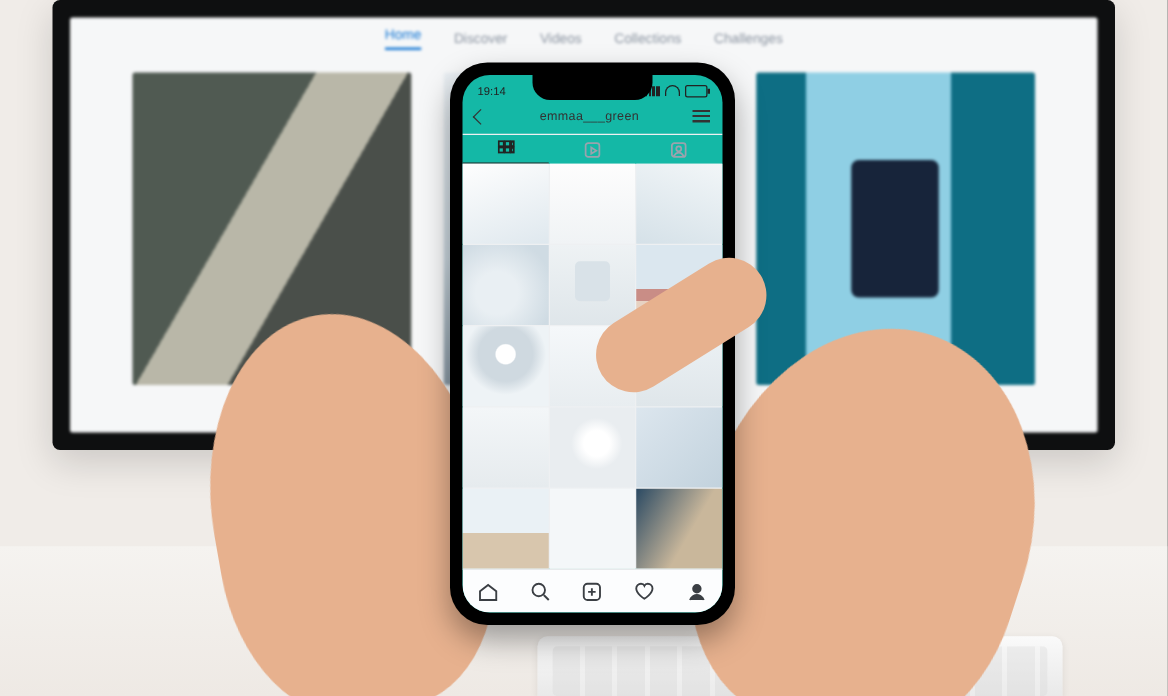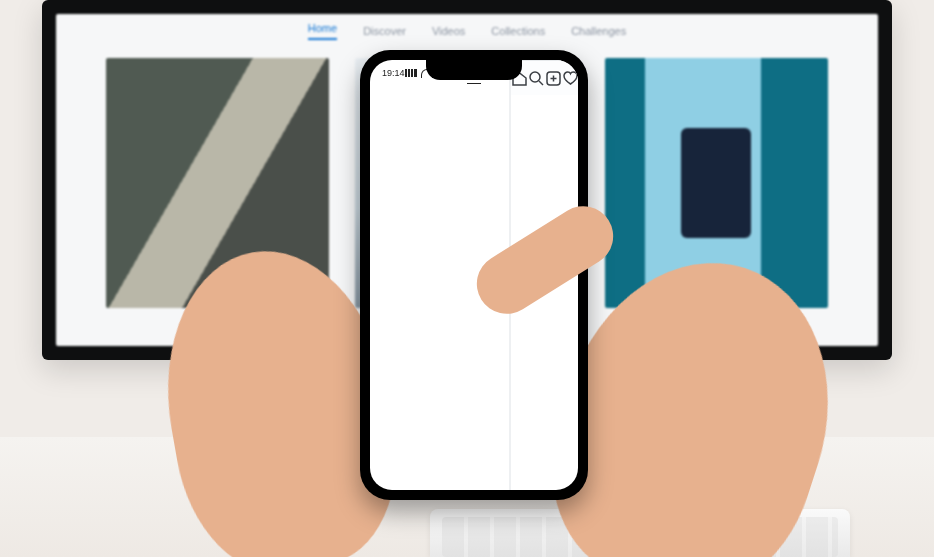--- a/index.html
+++ b/index.html
@@ -20,21 +20,21 @@
   .mt2{background:linear-gradient(180deg,#e9eef2,#c9d6de 60%,#8a9aa6);}
   .mt3{background:linear-gradient(90deg,#0e6e84 0 18%,#8fcfe4 18% 70%,#0e6e84 70%);position:relative;}
   .mt3::after{content:"";position:absolute;left:34%;top:28%;width:70px;height:110px;background:#17243a;border-radius:6px;}
   
   .hand-l,.hand-r{position:absolute;background:#e7b18e;border-radius:50% 50% 40% 40%;filter:blur(.5px);} 
   .hand-l{left:170px;top:250px;width:220px;height:320px;transform:rotate(-10deg);}
   .hand-r{right:110px;top:260px;width:260px;height:330px;transform:rotate(18deg);}
   .finger{position:absolute;left:470px;top:230px;width:150px;height:60px;background:#e7b18e;border-radius:40px;transform:rotate(-32deg);}
   
   .phone{position:absolute;left:360px;top:50px;width:208px;height:430px;background:#000;border-radius:30px;padding:10px;box-shadow:0 12px 24px rgba(0,0,0,.35);}
-  .phone-screen{position:relative;width:100%;height:100%;background:#ffffff;border-radius:22px;overflow:hidden;display:flex;flex-direction:row;}
+  .phone-screen{position:relative;width:100%;height:100%;background:#14b8a6;border-radius:22px;overflow:hidden;display:flex;flex-direction:column;justify-content:center;}
   .notch{position:absolute;top:0;left:50%;transform:translateX(-50%);width:96px;height:20px;background:#000;border-radius:0 0 14px 14px;z-index:5;}
   .status{display:flex;justify-content:space-between;align-items:center;font-size:9px;padding:4px 12px 0;color:#222;height:18px;}
   .status .right{display:flex;gap:4px;align-items:center;}
   .sig,.wifi,.batt{display:inline-block;}
   .sig{width:12px;height:8px;background:linear-gradient(to right,#222 0 2px,transparent 2px 3px,#222 3px 5px,transparent 5px 6px,#222 6px 8px,transparent 8px 9px,#222 9px 12px);}
   .wifi{width:10px;height:8px;border-radius:8px 8px 0 0;border:1.5px solid #222;border-bottom:none;}
   .batt{width:16px;height:8px;border:1px solid #222;border-radius:2px;position:relative;}
   .batt::after{content:"";position:absolute;right:-3px;top:2px;width:2px;height:4px;background:#222;}
   .prof-head{display:flex;align-items:center;justify-content:space-between;padding:6px 10px 8px;border-bottom:1px solid #eef0f2;}
   .prof-head .user{font-size:10px;color:#333;letter-spacing:.3px;}
@@ -103,20 +103,25 @@
 
       <div class="status">
         <span>19:14</span>
         <span class="right">
           <span class="sig"></span>
           <span class="wifi"></span>
           <span class="batt"></span>
         </span>
       </div>
 
+      <div class="prof-head">
+        <span class="back"></span>
+        <span class="user">emmaa___green</span>
+        <span class="burger"></span>
+      </div>
 
       <div class="tabs">
         <div class="active">
           <svg>
               <rect x="1" y="1" width="4" height="4"></rect>
               <rect x="6" y="1" width="4" height="4"></rect>
               <rect x="11" y="1" width="2" height="4"></rect>
               <rect x="1" y="6" width="4" height="4"></rect>
               <rect x="6" y="6" width="4" height="4"></rect>
               <rect x="11" y="6" width="2" height="4"></rect>

